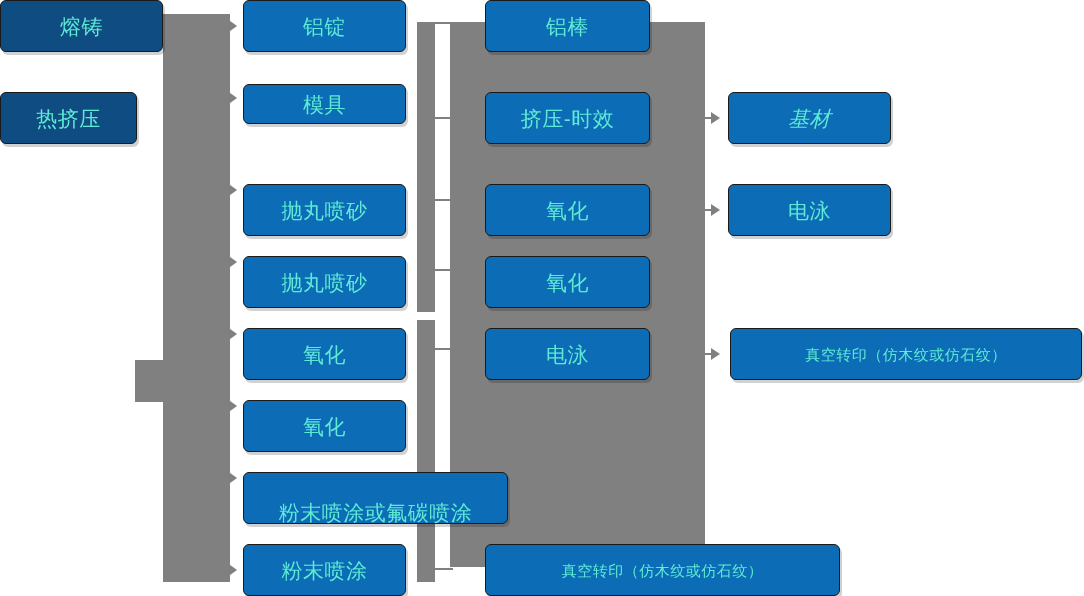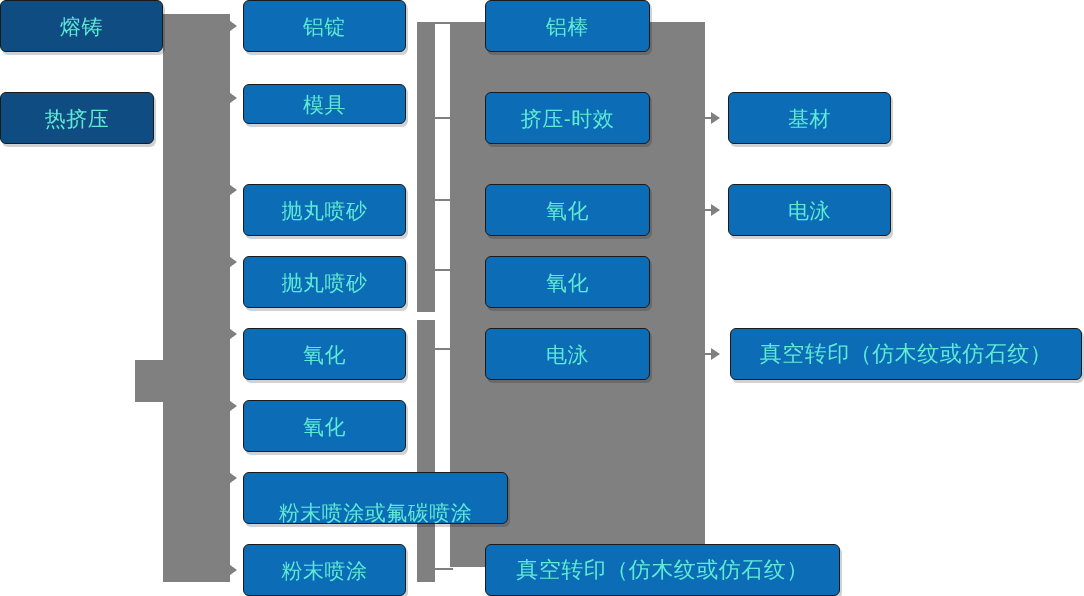--- a/index.html
+++ b/index.html
@@ -70,21 +70,21 @@
     border: 1px solid #1a1a1a;
     font-size: 21px;
     letter-spacing: 0.5px;
     line-height: 1;
     box-shadow: 2px 3px 0 rgba(0,0,0,0.18);
     white-space: nowrap;
     z-index: 5;
   }
   .node.dark  { background: #0f4c81; }
   .node.light { background: #0c6cb5; }
-  .node.wide  { font-size: 22px; }
+  .node.wide  { font-size: 15px; }
 </style>
 </head>
 <body>
 
 <div id="canvas">
 
   <div class="gray" style="left:163px; top:14px; width:67px; height:568px;"></div>
   <div class="gray" style="left:135px; top:360px; width:95px; height:42px;"></div>
 
   <div class="gray" style="left:163px; top:14px; width:67px; height:20px;"></div>
@@ -120,21 +120,21 @@
 
   <div class="small-stem" style="left:705px; top:209px; width:8px;"></div>
   <div class="small-arrow" style="left:711px; top:204px;"></div>
 
   <div class="small-stem" style="left:705px; top:353px; width:8px;"></div>
   <div class="small-arrow" style="left:711px; top:348px;"></div>
 
   <div class="node dark" style="left:0px; top:0px; width:163px; height:52px;">
     <span>熔铸</span>
   </div>
-  <div class="node dark" style="left:0px; top:92px; width:154px; height:52px;">
+  <div class="node dark" style="left:0px; top:92px; width:137px; height:52px;">
     <span>热挤压</span>
   </div>
 
   <div class="node light" style="left:243px; top:0px; width:163px; height:52px;justify-content:center;">
     <span>铝锭</span>
   </div>
   <div class="node light" style="left:243px; top:84px; width:163px; height:40px;">
     <span>模具</span>
   </div>
   <div class="node light" style="left:243px; top:184px; width:163px; height:52px;">
@@ -168,21 +168,21 @@
   <div class="node light" style="left:485px; top:256px; width:165px; height:52px;">
     <span>氧化</span>
   </div>
   <div class="node light" style="left:485px; top:328px; width:165px; height:52px;">
     <span>电泳</span>
   </div>
   <div class="node light wide" style="left:485px; top:544px; width:355px; height:52px;">
     <span>真空转印（仿木纹或仿石纹）</span>
   </div>
 
-  <div class="node light" style="left:728px; top:92px; width:163px; height:52px;">
+  <div class="node light" style="left:728px; top:92px; width:163px; height:52px;font-style:italic;">
     <span>基材</span>
   </div>
   <div class="node light" style="left:728px; top:184px; width:163px; height:52px;">
     <span>电泳</span>
   </div>
   <div class="node light wide" style="left:730px; top:328px; width:352px; height:52px;">
     <span>真空转印（仿木纹或仿石纹）</span>
   </div>
 
 </div>

